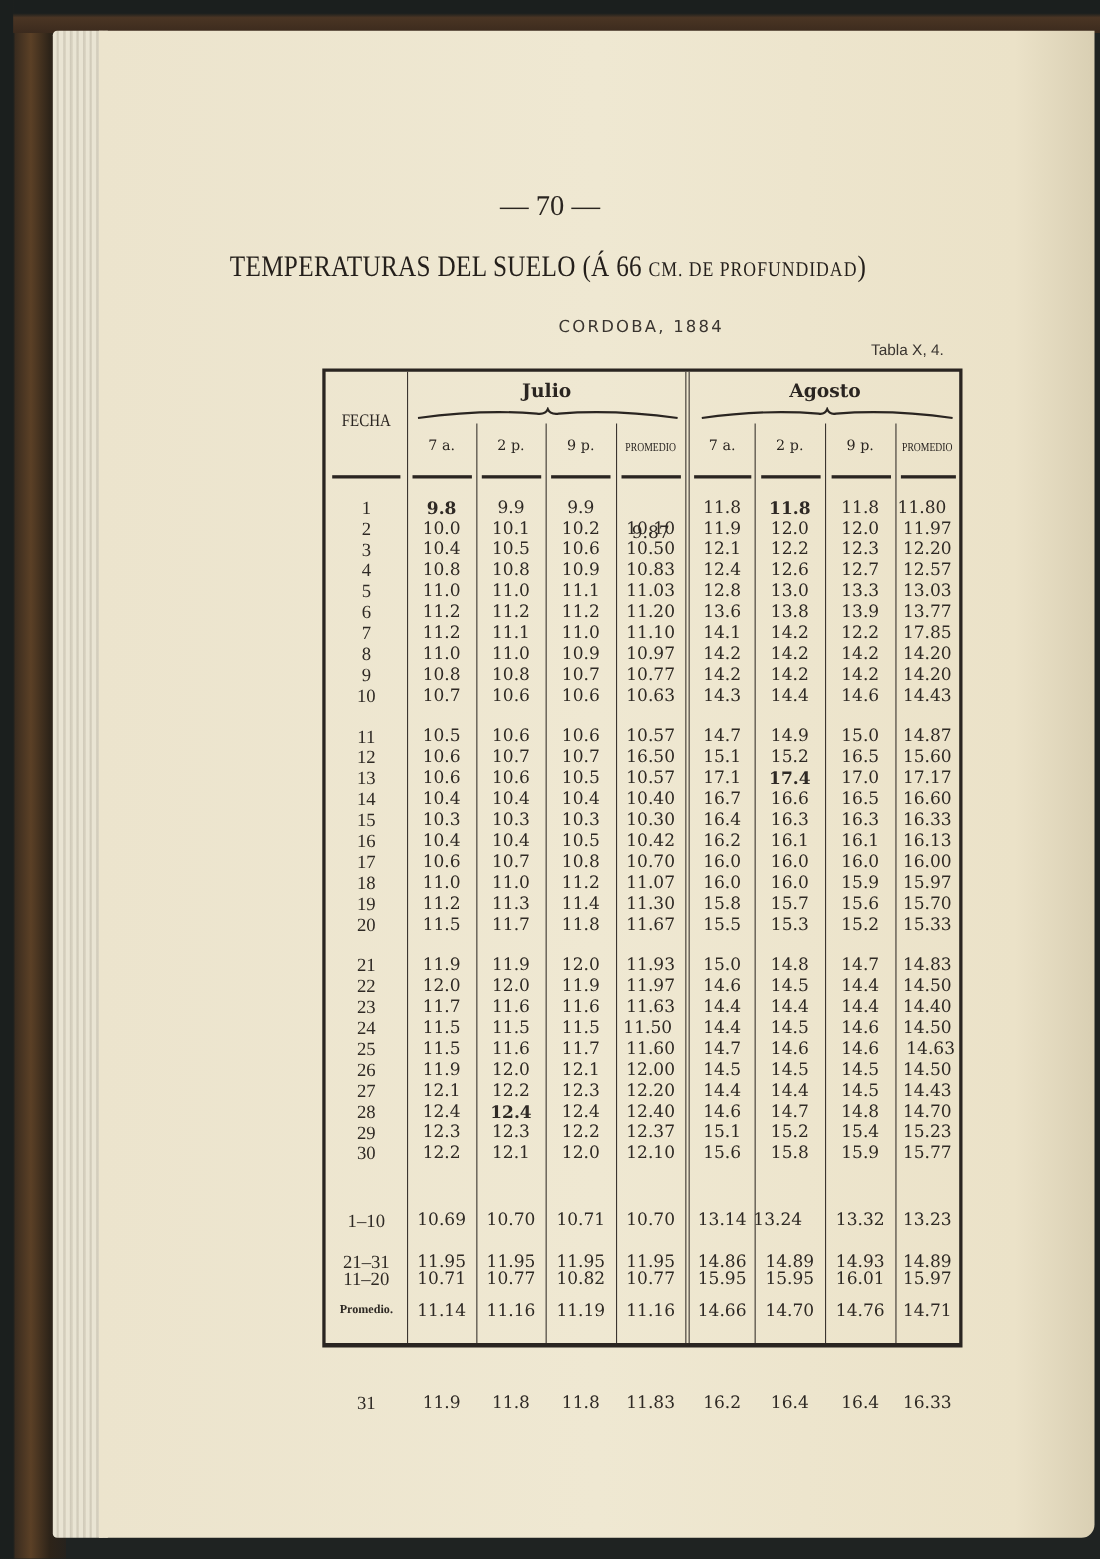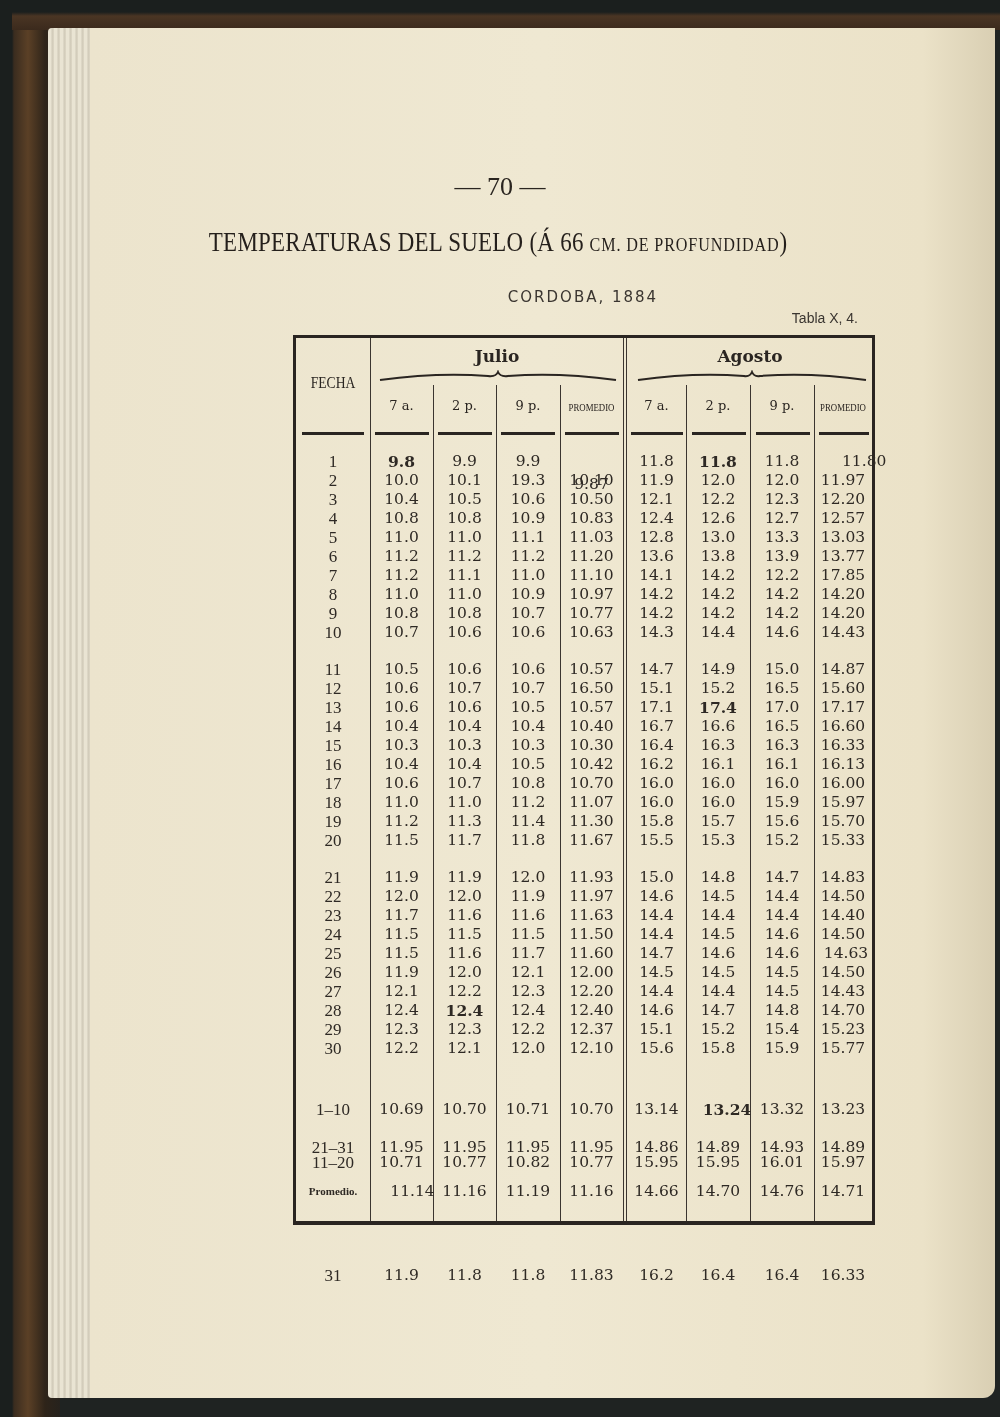--- a/index.html
+++ b/index.html
@@ -141,27 +141,27 @@
   <div id="rows">
       <div class="row" style="top: 114px;">
         <div class="cell day">1</div>
         <div class="cell bold" style="left: 74px; width: 63px;">9.8</div>
         <div class="cell" style="left: 137px; width: 63px;">9.9</div>
         <div class="cell" style="left: 200px; width: 64px;">9.9</div>
         <div class="cell" style="left: 264px; width: 63px; margin-top: 23px;">9.87</div>
         <div class="cell" style="left: 331px; width: 59px;">11.8</div>
         <div class="cell bold" style="left: 390px; width: 64px;">11.8</div>
         <div class="cell" style="left: 454px; width: 64px;">11.8</div>
-        <div class="cell" style="left: 518px; width: 38px; padding-left: 28px;">11.80</div>
+        <div class="cell" style="left: 492px; width: 38px; padding-left: 28px;">11.80</div>
       </div>
       <div class="row" style="top: 133px;">
         <div class="cell day">2</div>
         <div class="cell" style="left: 74px; width: 63px;">10.0</div>
         <div class="cell" style="left: 137px; width: 63px;">10.1</div>
-        <div class="cell" style="left: 200px; width: 64px;">19.3</div>
+        <div class="cell" style="left: 200px; width: 64px;">10.2</div>
         <div class="cell" style="left: 264px; width: 63px;">10.10</div>
         <div class="cell" style="left: 331px; width: 59px;">11.9</div>
         <div class="cell" style="left: 390px; width: 64px;">12.0</div>
         <div class="cell" style="left: 454px; width: 64px;">12.0</div>
         <div class="cell" style="left: 518px; width: 58px;">11.97</div>
       </div>
       <div class="row" style="top: 152px;">
         <div class="cell day">3</div>
         <div class="cell" style="left: 74px; width: 63px;">10.4</div>
         <div class="cell" style="left: 137px; width: 63px;">10.5</div>
@@ -390,21 +390,21 @@
         <div class="cell" style="left: 331px; width: 59px;">14.4</div>
         <div class="cell" style="left: 390px; width: 64px;">14.4</div>
         <div class="cell" style="left: 454px; width: 64px;">14.4</div>
         <div class="cell" style="left: 518px; width: 58px;">14.40</div>
       </div>
       <div class="row" style="top: 587px;">
         <div class="cell day">24</div>
         <div class="cell" style="left: 74px; width: 63px;">11.5</div>
         <div class="cell" style="left: 137px; width: 63px;">11.5</div>
         <div class="cell" style="left: 200px; width: 64px;">11.5</div>
-        <div class="cell" style="left: 264px; width: 63px;">11.50</div>
+        <div class="cell" style="left: 252px; width: 63px; text-align: right;">11.50</div>
         <div class="cell" style="left: 331px; width: 59px;">14.4</div>
         <div class="cell" style="left: 390px; width: 64px;">14.5</div>
         <div class="cell" style="left: 454px; width: 64px;">14.6</div>
         <div class="cell" style="left: 518px; width: 58px;">14.50</div>
       </div>
       <div class="row" style="top: 606px;">
         <div class="cell day">25</div>
         <div class="cell" style="left: 74px; width: 63px;">11.5</div>
         <div class="cell" style="left: 137px; width: 63px;">11.6</div>
         <div class="cell" style="left: 200px; width: 64px;">11.7</div>
@@ -480,21 +480,21 @@
         <div class="cell" style="left: 454px; width: 64px;">16.4</div>
         <div class="cell" style="left: 518px; width: 58px;">16.33</div>
       </div>
       <div class="row" style="top: 762px;">
         <div class="cell day">1–10</div>
         <div class="cell" style="left: 74px; width: 63px;">10.69</div>
         <div class="cell" style="left: 137px; width: 63px;">10.70</div>
         <div class="cell" style="left: 200px; width: 64px;">10.71</div>
         <div class="cell" style="left: 264px; width: 63px;">10.70</div>
         <div class="cell" style="left: 331px; width: 59px;">13.14</div>
-        <div class="cell" style="left: 399px; width: 64px; font-weight: bold;">13.24</div>
+        <div class="cell" style="left: 379px; width: 64px;">13.24</div>
         <div class="cell" style="left: 454px; width: 64px;">13.32</div>
         <div class="cell" style="left: 518px; width: 58px;">13.23</div>
       </div>
       <div class="row" style="top: 815px;">
         <div class="cell day">11–20</div>
         <div class="cell" style="left: 74px; width: 63px;">10.71</div>
         <div class="cell" style="left: 137px; width: 63px;">10.77</div>
         <div class="cell" style="left: 200px; width: 64px;">10.82</div>
         <div class="cell" style="left: 264px; width: 63px;">10.77</div>
         <div class="cell" style="left: 331px; width: 59px;">15.95</div>
@@ -508,21 +508,21 @@
         <div class="cell" style="left: 137px; width: 63px;">11.95</div>
         <div class="cell" style="left: 200px; width: 64px;">11.95</div>
         <div class="cell" style="left: 264px; width: 63px;">11.95</div>
         <div class="cell" style="left: 331px; width: 59px;">14.86</div>
         <div class="cell" style="left: 390px; width: 64px;">14.89</div>
         <div class="cell" style="left: 454px; width: 64px;">14.93</div>
         <div class="cell" style="left: 518px; width: 58px;">14.89</div>
       </div>
       <div class="row" style="top: 844px;">
         <div class="cell day lbl-prom">Promedio.</div>
-        <div class="cell" style="left: 74px; width: 63px; margin-left: 11px;">11.14</div>
+        <div class="cell" style="left: 74px; width: 63px;">11.14</div>
         <div class="cell" style="left: 137px; width: 63px;">11.16</div>
         <div class="cell" style="left: 200px; width: 64px;">11.19</div>
         <div class="cell" style="left: 264px; width: 63px;">11.16</div>
         <div class="cell" style="left: 331px; width: 59px;">14.66</div>
         <div class="cell" style="left: 390px; width: 64px;">14.70</div>
         <div class="cell" style="left: 454px; width: 64px;">14.76</div>
         <div class="cell" style="left: 518px; width: 58px;">14.71</div>
       </div>
     </div>
 </div>

